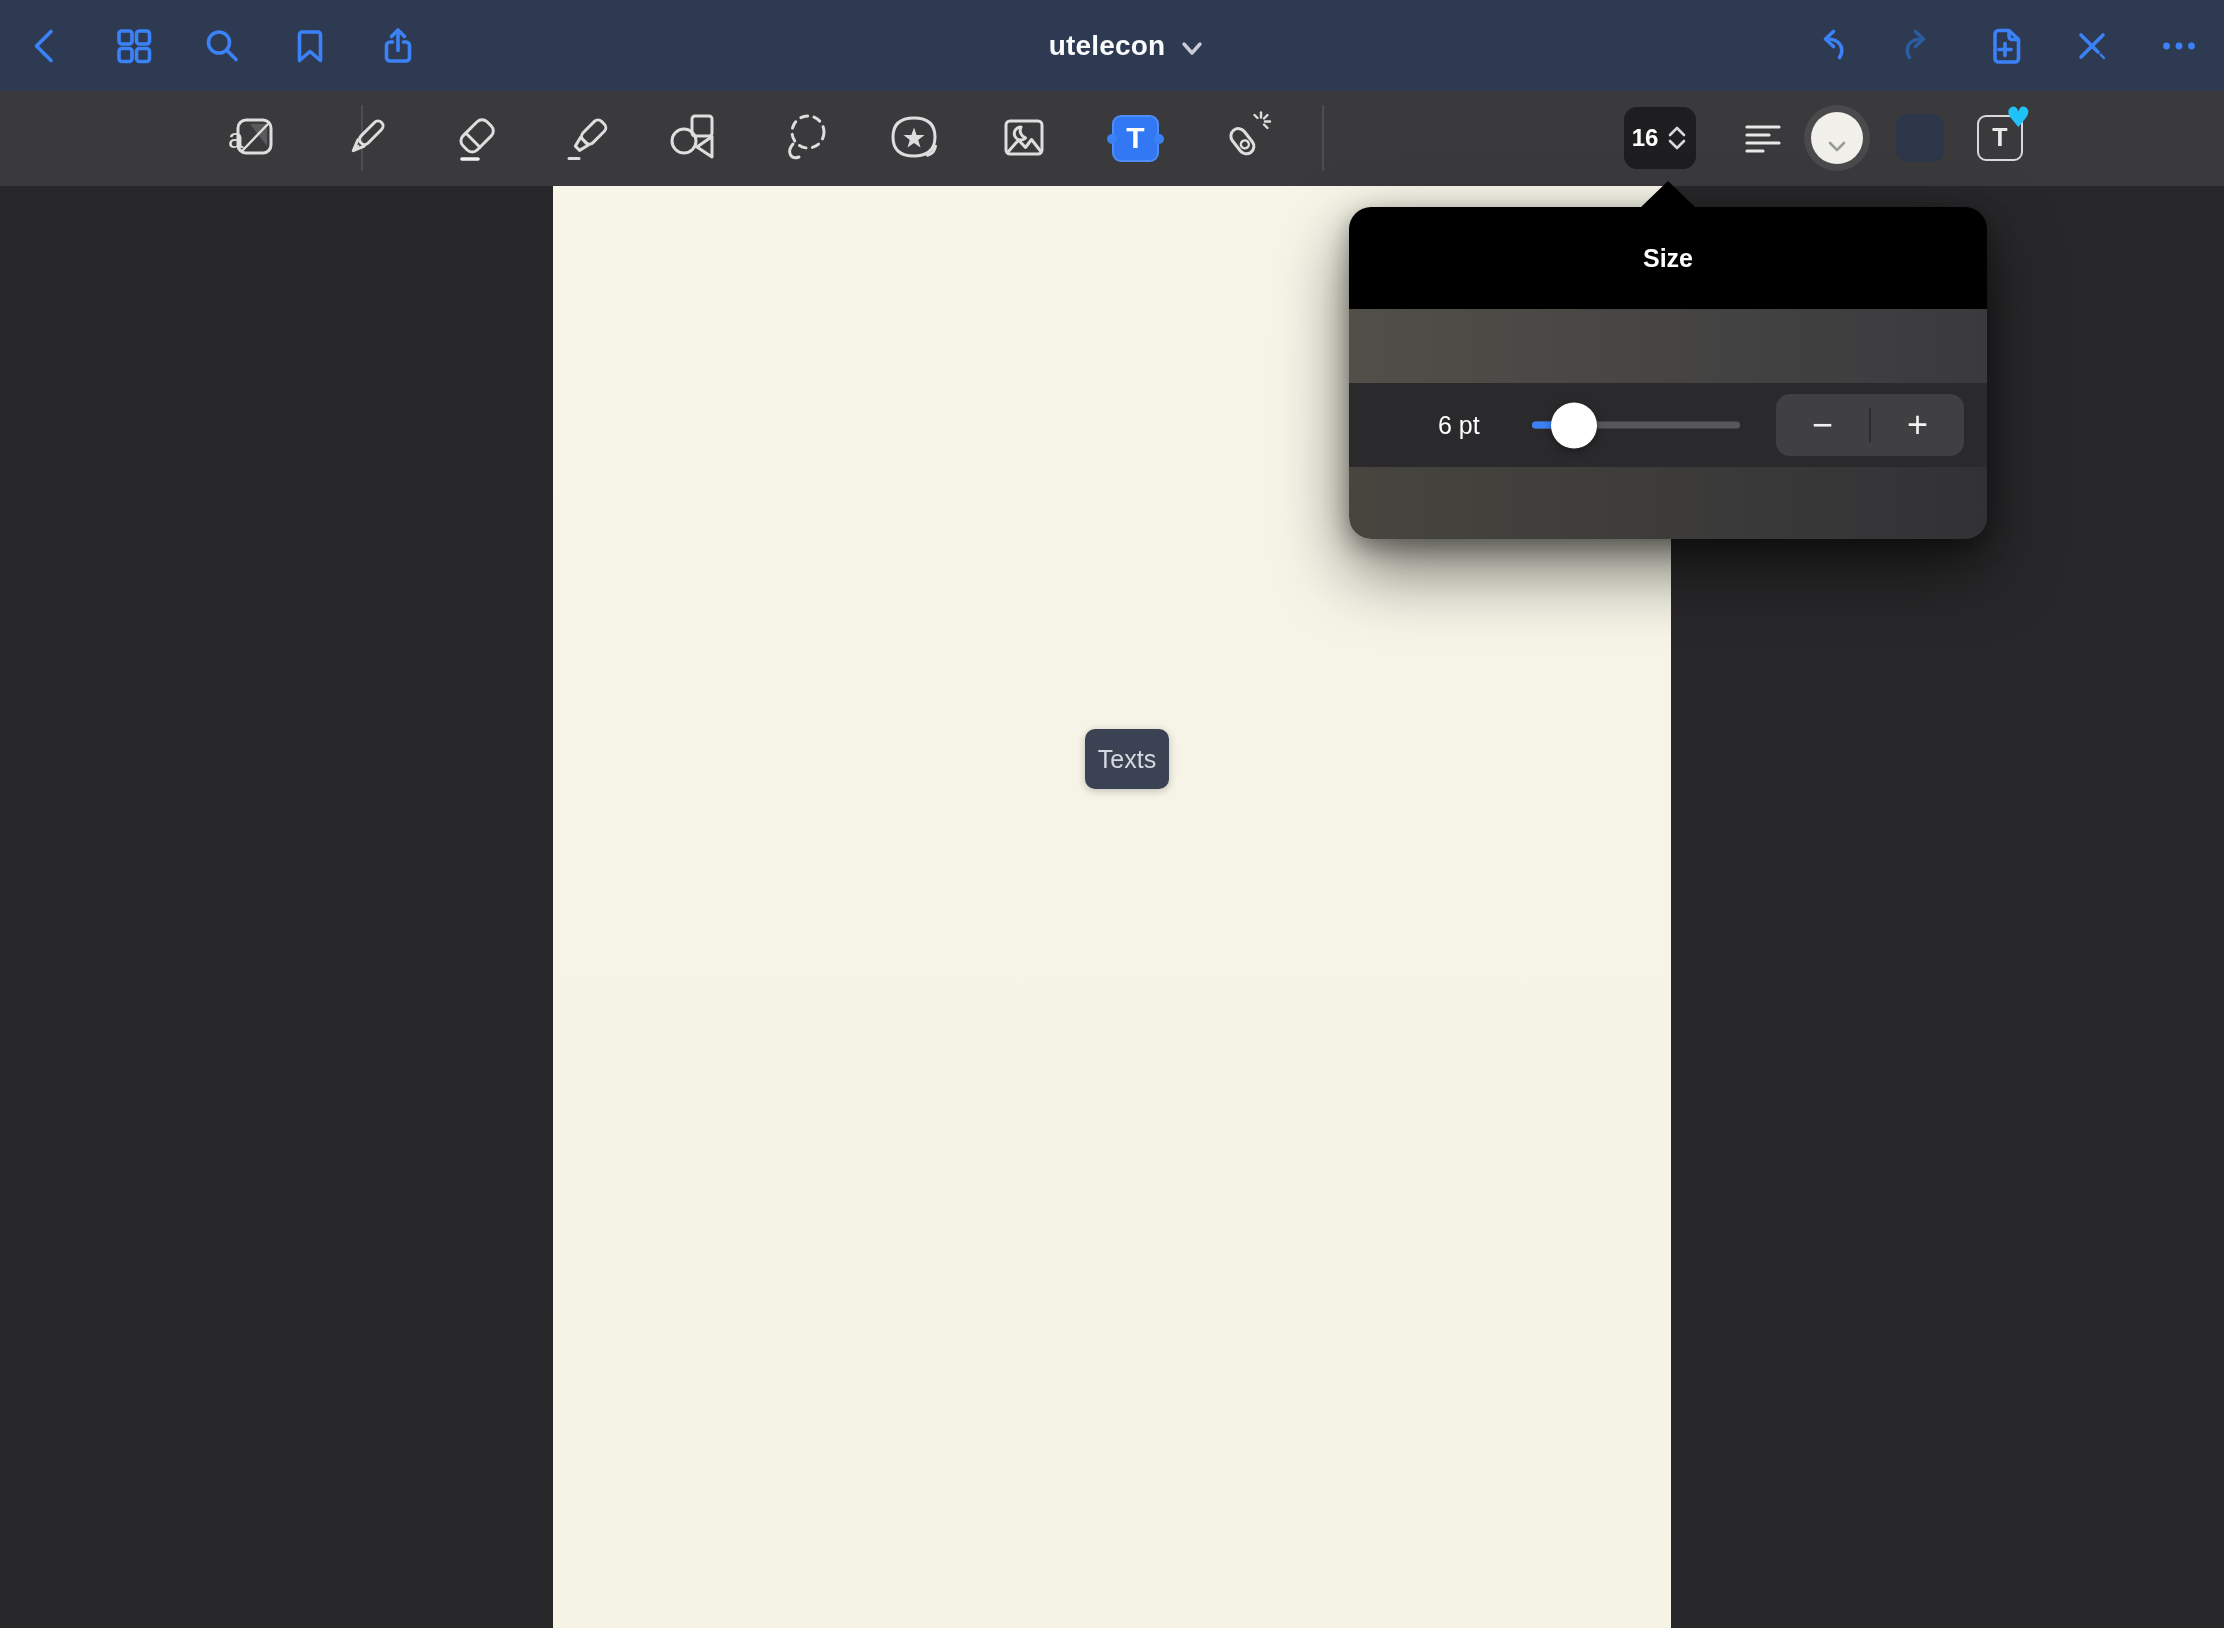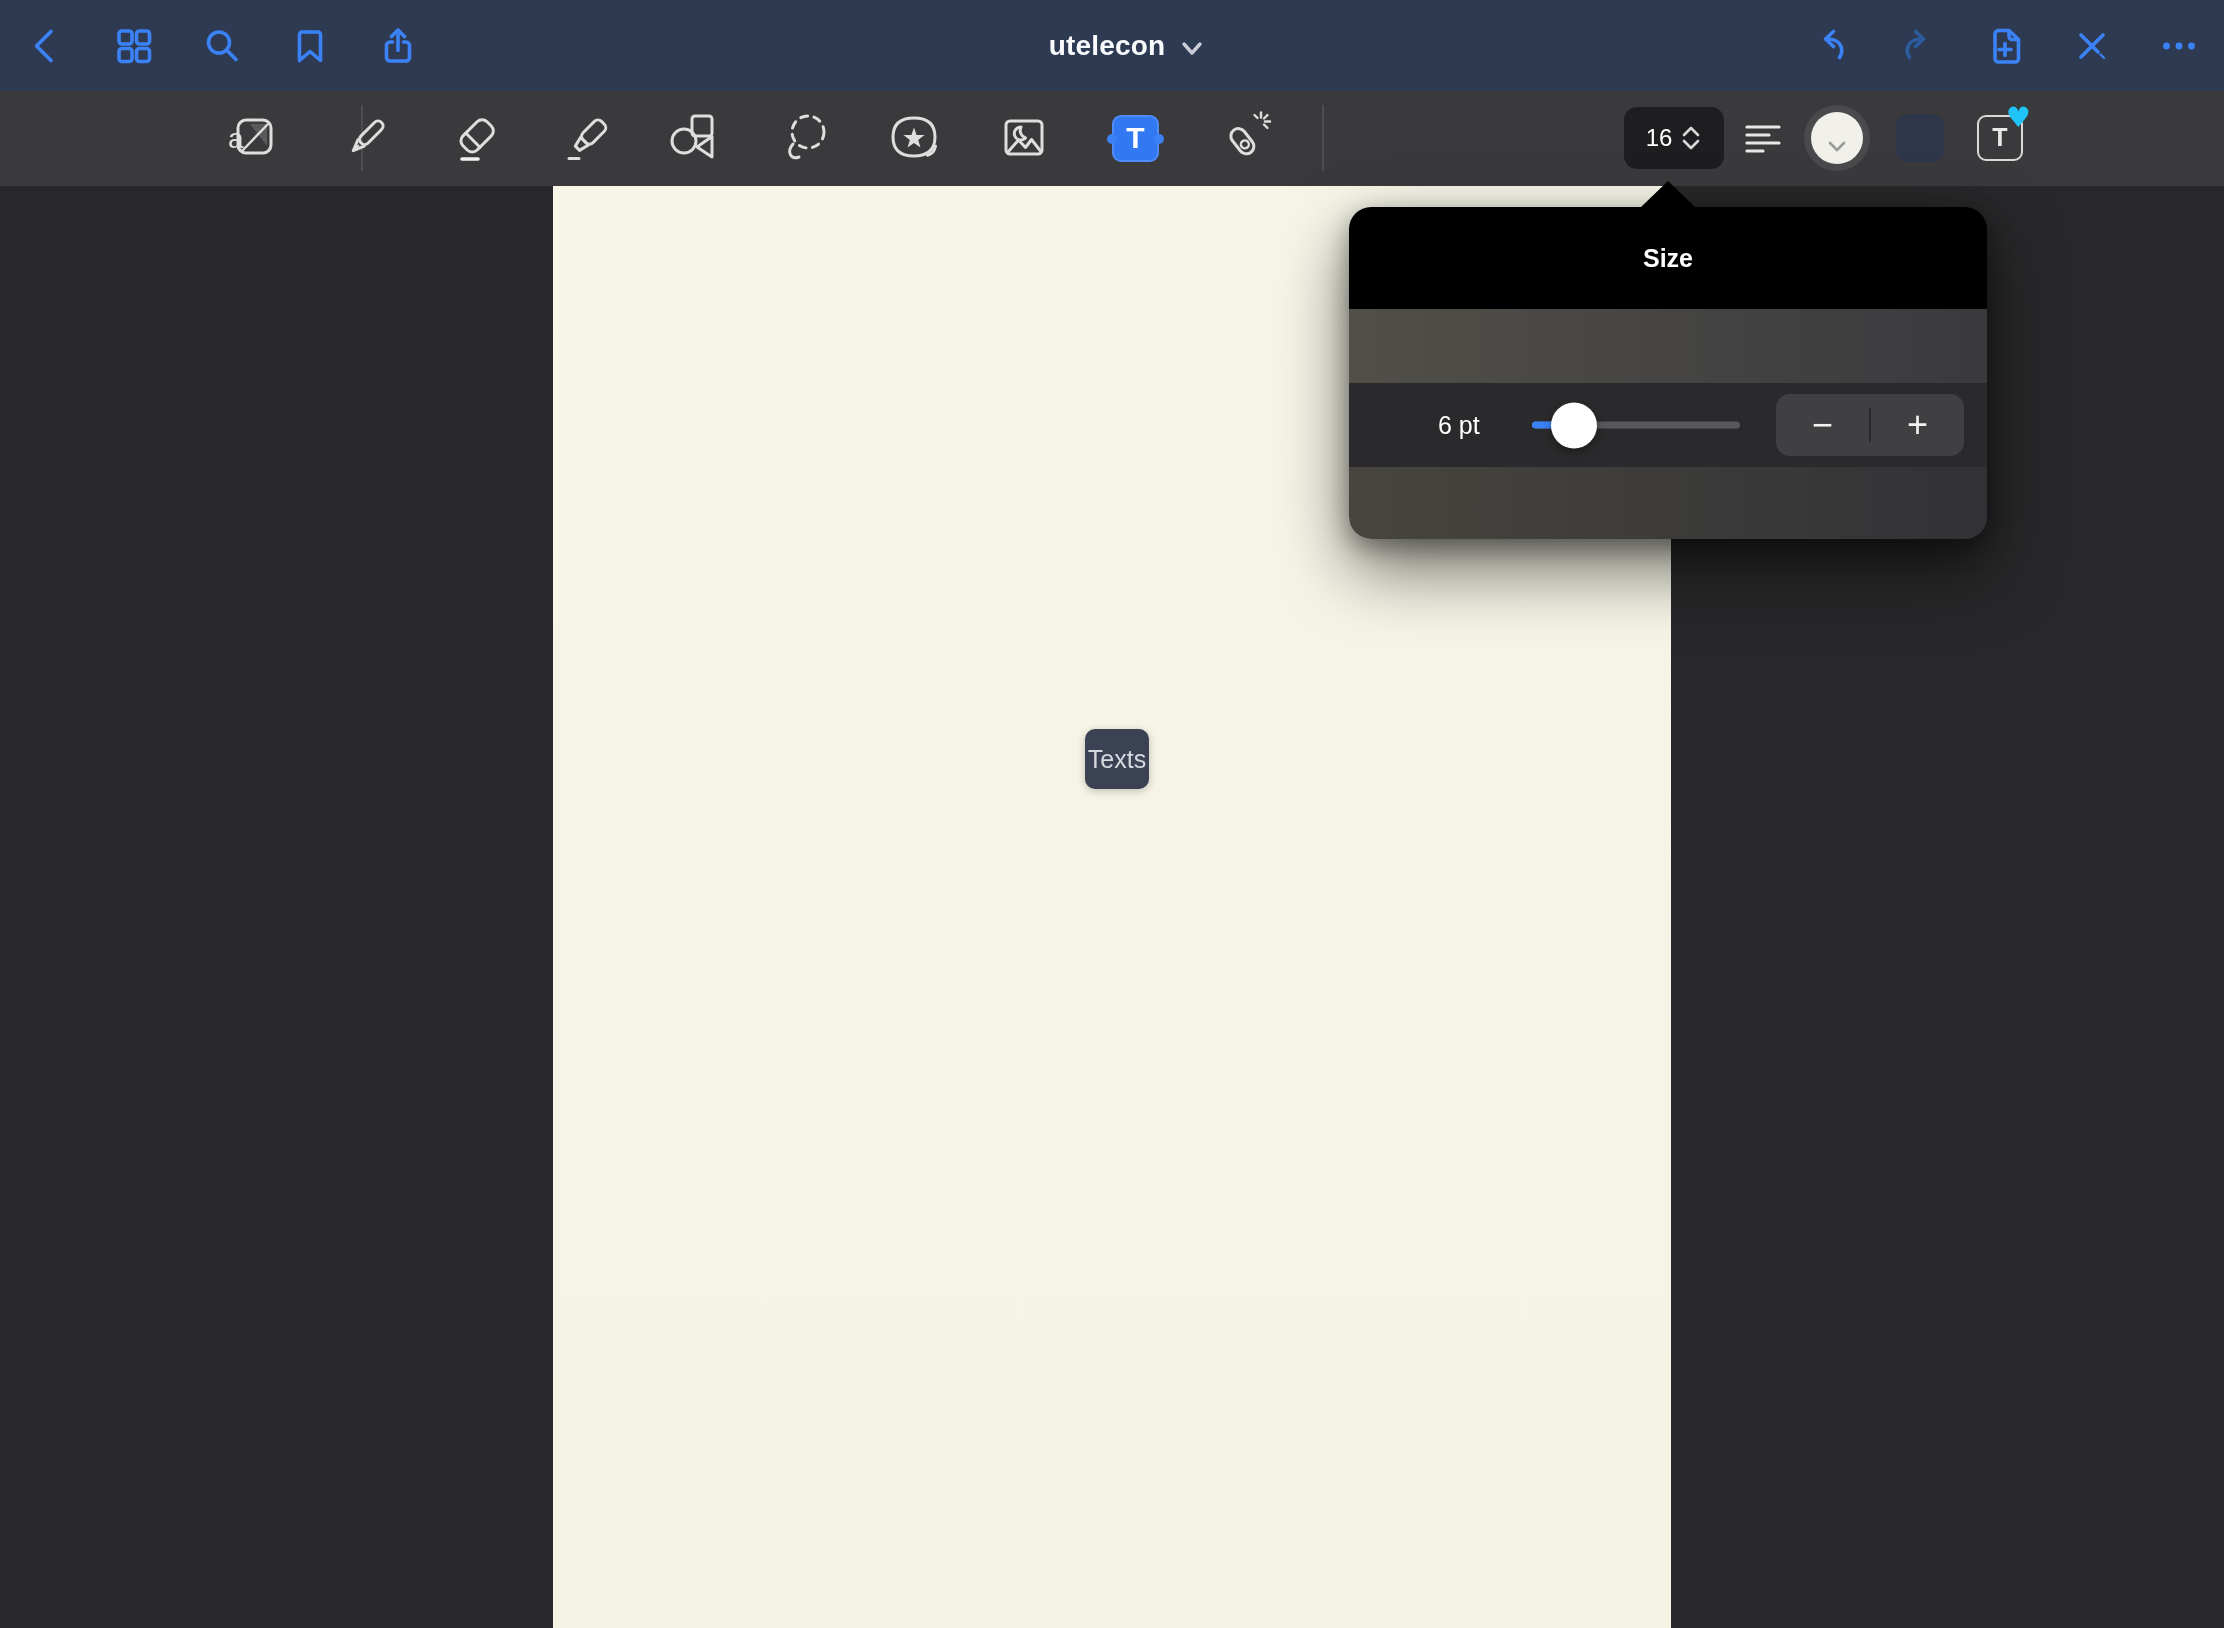--- a/index.html
+++ b/index.html
@@ -26,39 +26,39 @@
 
   .text-tool { position:absolute; top:24px; width:47px; height:47px; background:#3178F2; border:2px solid #4F8CF7;
                border-radius:9px; display:flex; align-items:center; justify-content:center; }
   .text-tool .t { color:#FFFFFF; font-size:30px; font-weight:700; line-height:1; padding-bottom:2px; }
   .handle-dot { position:absolute; width:10px; height:10px; border-radius:50%; background:#3B82F7; top:50%; transform:translateY(-50%); }
   .handle-dot.left { left:-7px; } .handle-dot.right { right:-7px; }
 
   .pill { position:absolute; top:16px; height:62px; background:#1E1E20; border-radius:13px;
           display:flex; align-items:center; justify-content:center; color:#FFFFFF; }
   .font-pill { left:1343px; width:253px; font-size:24px; font-weight:600; }
-  .size-pill { left:1624px; width:100px; gap:8px; font-size:24px; font-weight:400; }
+  .size-pill { left:1624px; width:72px; gap:8px; font-size:24px; font-weight:700; }
 
   .align-btn { position:absolute; left:1744px; top:29px; width:38px; height:38px; }
   .color-swatch { position:absolute; left:1804px; top:14px; width:66px; height:66px; border-radius:50%;
                   background:#4A4A4C; display:flex; align-items:center; justify-content:center; }
   .color-swatch .inner { position:relative; width:52px; height:52px; border-radius:50%; background:#F1F0EB;
                   display:flex; align-items:flex-end; justify-content:center; }
   .navy-swatch { position:absolute; left:1896px; top:23px; width:48px; height:48px; border-radius:12px; background:#2E3749; }
   .tstyle-btn { position:absolute; left:1977px; top:24px; width:46px; height:46px; border:2.5px solid #D9D9D9;
                 border-radius:9px; display:flex; align-items:center; justify-content:center; }
   .tstyle-btn .t { color:#E9E9E9; font-size:25px; font-weight:700; padding-bottom:2px; }
   .tstyle-heart { position:absolute; top:-13px; right:-10px; color:#1FC3F7; font-size:28px; line-height:1;
                   font-family:"DejaVu Sans", sans-serif; }
 
   
   .canvas { position:absolute; left:0; top:186px; width:100%; height:1442px; background:#28282A; }
   .paper { position:absolute; left:553px; top:0; width:1118px; height:100%;
            background:linear-gradient(180deg,#F6F5E8 0%,#F4F3E4 100%); }
-  .sel-tooltip { position:absolute; left:532px; top:543px; width:64px; height:60px; background:#3B4254;
+  .sel-tooltip { position:absolute; left:532px; top:543px; width:84px; height:60px; background:#3B4254;
                  border-radius:10px; display:flex; align-items:center; justify-content:center;
                  color:#D6D9DF; font-size:25px; box-shadow:0 2px 8px rgba(0,0,0,.22); }
 
   
   .popover { position:absolute; left:1349px; top:207px; width:638px; height:332px; border-radius:22px;
              overflow:hidden; box-shadow:0 30px 70px rgba(0,0,0,.55), 0 8px 24px rgba(0,0,0,.35); }
   .popover-arrow { position:absolute; left:1640px; top:181px; width:0; height:0;
                    border-left:28px solid transparent; border-right:28px solid transparent;
                    border-bottom:27px solid #000000; }
   .pop-header { height:102px; background:#000000; display:flex; align-items:center; justify-content:center; }

